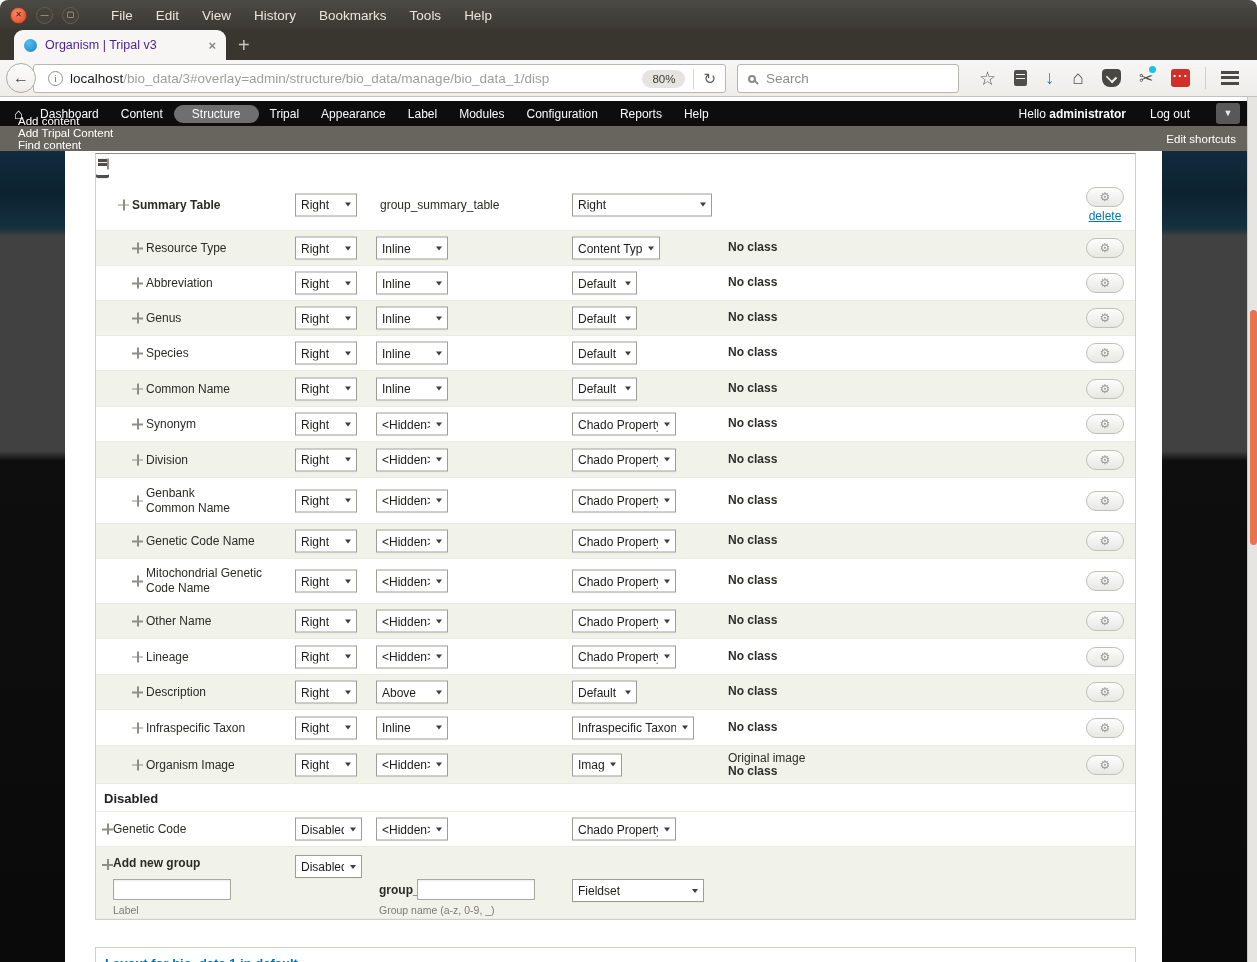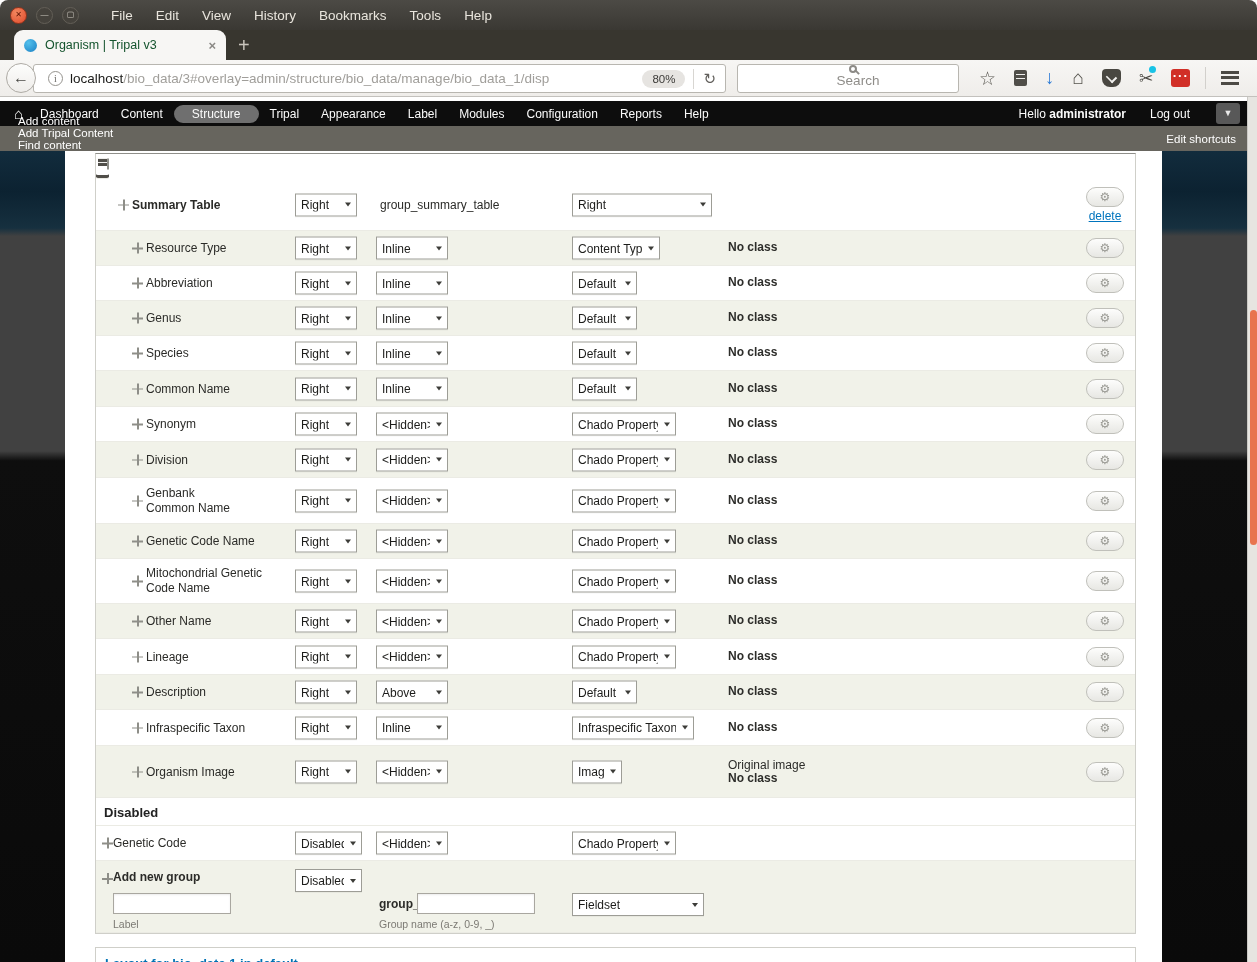--- a/index.html
+++ b/index.html
@@ -17,21 +17,21 @@
   .wbtn.min,.wbtn.max{background:#45423c;border:1px solid #635f57;color:#cfcbc3;}
   .menubar{display:flex;gap:23px;margin-left:32px;}
   .menubar span{color:#e9e5dd;font-size:13.5px;cursor:default;}
 
   
   .tabbar{position:absolute;left:0;top:30px;width:1257px;height:30px;background:#38362f;}
   .tab{position:absolute;left:14px;top:0;width:212px;height:30px;background:#f7f6f4;
     border-radius:9px 9px 0 0;display:flex;align-items:center;padding:0 8px 0 10px;}
   .favicon{width:13px;height:13px;border-radius:50%;
     background:radial-gradient(circle at 35% 30%,#53c0ec,#1b80c4);flex:0 0 auto;}
-  .tab-title{font-size:12.5px;color:#14532d;margin-left:8px;flex:1;white-space:nowrap;overflow:hidden;}
+  .tab-title{font-size:12.5px;color:#4c1d95;margin-left:8px;flex:1;white-space:nowrap;overflow:hidden;}
   .tab-close{color:#8a8884;font-size:13px;font-weight:bold;padding:0 2px;}
   .newtab{position:absolute;left:238px;top:4px;color:#c9c5bc;font-size:20px;line-height:22px;}
 
   
   .navbar{position:absolute;left:0;top:60px;width:1257px;height:37px;
     background:linear-gradient(#f7f6f4,#efedea);border-bottom:1px solid #c3c1bd;}
   .backbtn{position:absolute;left:6px;top:3px;width:30px;height:30px;border-radius:50%;
     background:linear-gradient(#fdfdfc,#efedea);border:1px solid #aeaba5;color:#4a4a46;
     font-size:16px;font-weight:bold;text-align:center;line-height:28px;z-index:2;}
   .urlbar{position:absolute;left:33px;top:4px;width:693px;height:29px;background:#fff;
@@ -39,21 +39,21 @@
   .info-i{width:15px;height:15px;border-radius:50%;border:1px solid #95938e;color:#6b6965;
     font-size:10px;text-align:center;line-height:14px;font-family:"Liberation Serif",serif;flex:0 0 auto;}
   .url-text{margin-left:7px;font-size:13.5px;white-space:nowrap;overflow:hidden;flex:1;}
   .url-text .host{color:#1a1a18;}
   .url-text .path{color:#a09e9a;}
   .urlfade{width:30px;height:27px;margin-left:-30px;background:linear-gradient(90deg,rgba(255,255,255,0),#fff 80%);flex:0 0 auto;z-index:1;}
   .zoom-pill{flex:0 0 auto;background:#e6e4e1;border-radius:10px;padding:3px 10px;font-size:11.5px;color:#3c3b38;margin-right:8px;}
   .url-div{width:1px;height:20px;background:#d8d6d2;flex:0 0 auto;}
   .reload{flex:0 0 auto;color:#62605c;font-size:15px;padding:0 9px;}
   .searchbox{position:absolute;left:737px;top:4px;width:222px;height:29px;background:#fff;
-    border:1px solid #b8b6b0;border-radius:3px;display:flex;align-items:center;padding-left:10px;flex-direction:column;}
+    border:1px solid #b8b6b0;border-radius:3px;display:flex;align-items:center;padding-left:10px;}
   .mag{width:8px;height:8px;border:2px solid #8c8a86;border-radius:50%;position:relative;flex:0 0 auto;}
   .mag::after{content:"";position:absolute;width:6px;height:2px;background:#8c8a86;transform:rotate(45deg);right:-5px;bottom:-2px;}
   .search-ph{color:#8f8d89;font-size:13.5px;margin-left:10px;}
   .navicons{position:absolute;left:970px;top:0;width:287px;height:36px;display:flex;align-items:center;}
   .nicon{margin:0 9px;display:flex;align-items:center;justify-content:center;}
   .star{font-size:19px;color:#57554f;}
   .clip{width:13px;height:16px;background:#504e49;border-radius:2px;
     background-image:repeating-linear-gradient(#504e49 0 3px,#504e49 3px 4px),linear-gradient(#504e49,#504e49);}
   .clip{box-shadow:inset 0 -3px 0 #504e49;position:relative;}
   .clip::after{content:"";position:absolute;left:2px;top:4px;width:9px;height:8px;
@@ -532,21 +532,21 @@
           </div>
           <div class="sel cell" style="left: 476px; width: 122px;">
             <span class="txt">Infraspecific Taxon</span>
             <span class="arr"></span>
           </div>
           <div class="notes cell" style="left: 632px; width: 345px;">
             <div><b>No class</b></div>
           </div>
           <div class="opscell cell" style="left: 980px;"><span class="gearbtn">⚙</span></div>
         </div>
-        <div class="t-row shaded" style="height: 52px;">
+        <div class="t-row shaded" style="height: 38px;">
           <span class="handle cell" style="left: 36px;"></span>
           <span class="fname cell" style="left: 50px; width: 150px;">Organism Image</span>
           <div class="sel cell" style="left: 199px; width: 62px;">
             <span class="txt">Right</span>
             <span class="arr"></span>
           </div>
           <div class="sel cell" style="left: 280px; width: 72px;">
             <span class="txt">&lt;Hidden&gt;</span>
             <span class="arr"></span>
           </div>

